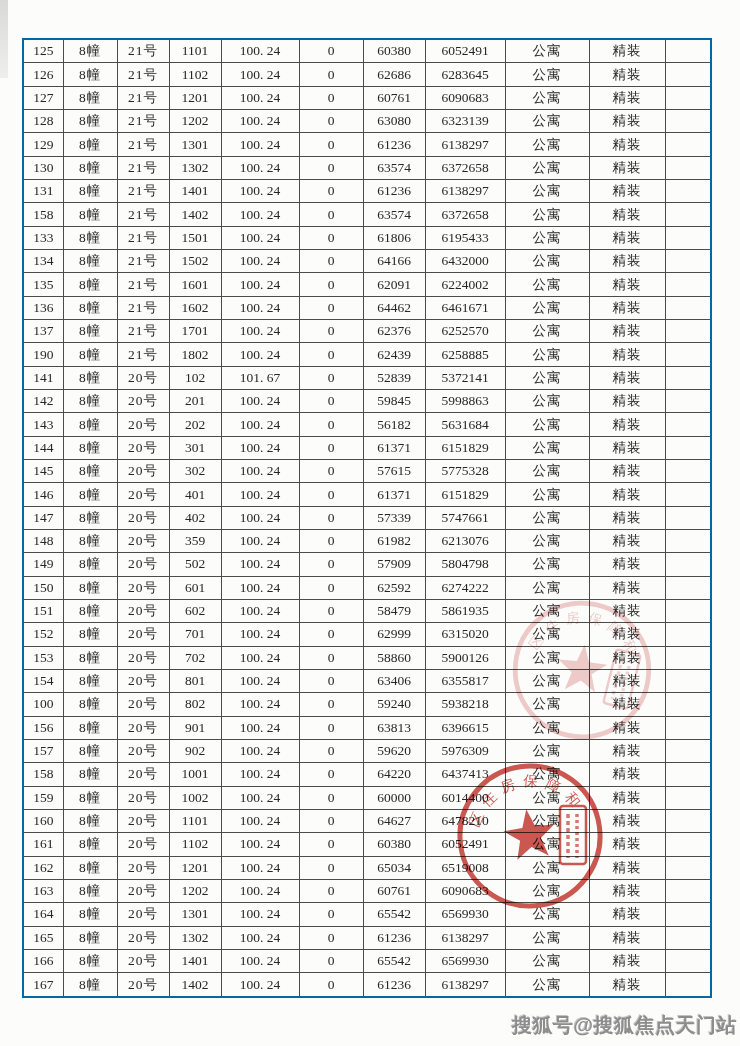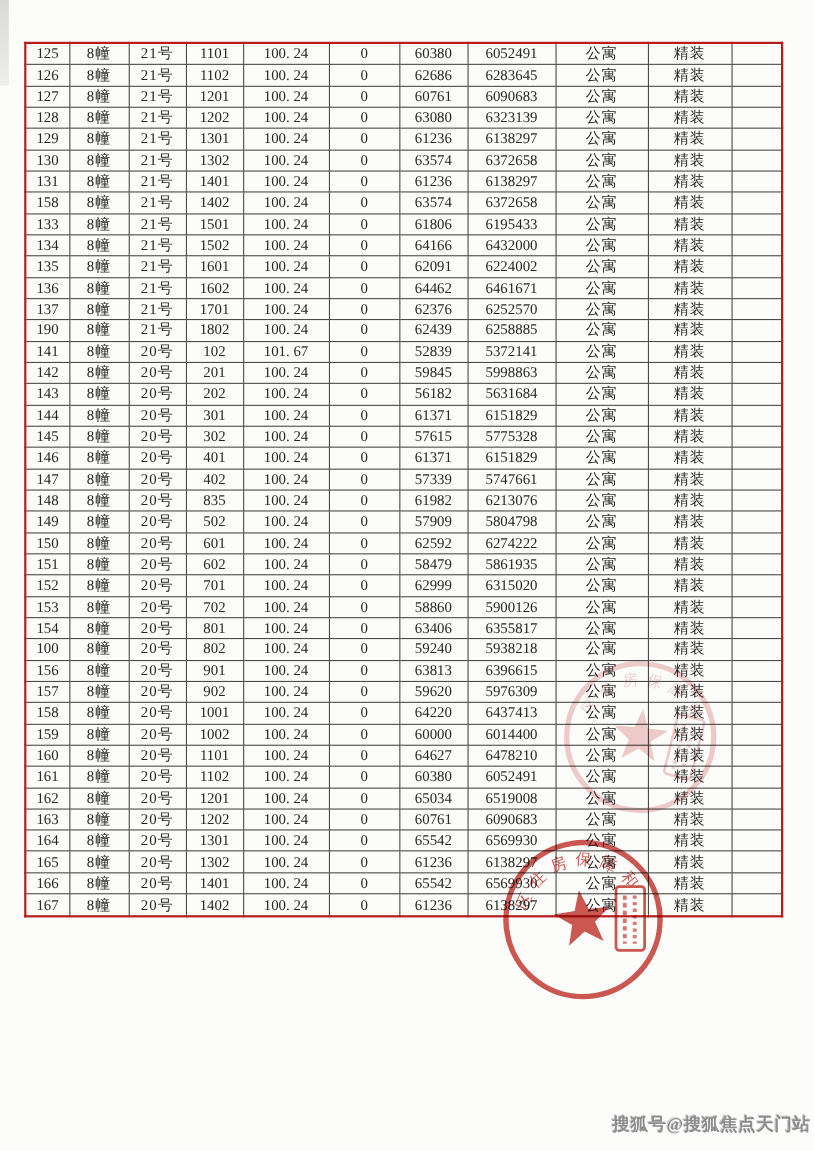--- a/index.html
+++ b/index.html
@@ -1,31 +1,31 @@
 <!DOCTYPE html>
 <html><head>
 <meta charset="utf-8">
 <style>
   html,body{margin:0;padding:0;}
   body{width:740px;height:1046px;position:relative;background:#fcfcfb;overflow:hidden;
        font-family:"Liberation Serif","DejaVu Serif",serif;}
   .scan-edge{position:absolute;left:0;top:0;width:8px;height:78px;
        background:linear-gradient(to bottom,#d0d0cf,#ebebea);opacity:.8;}
-  .price-table{position:absolute;left:22px;top:38px;width:688px;height:796px;
+  .price-table{position:absolute;left:22px;top:38px;width:688px;height:960px;
        border-collapse:collapse;table-layout:fixed;font-size:13.5px;color:#262626;
-       border:2px solid #b91c1c;}
+       border:2px solid #0369a1;}
   .price-table td{border:1px solid #4b4b4b;text-align:center;vertical-align:middle;
        padding:0;overflow:hidden;white-space:nowrap;}
   .price-table td:nth-child(2),.price-table td:nth-child(3),
   .price-table td:nth-child(9),.price-table td:nth-child(10){letter-spacing:1px;}
   .stamp{position:absolute;mix-blend-mode:multiply;pointer-events:none;}
   .stamp-faint{left:500px;top:588px;width:164px;height:164px;opacity:.26;transform:rotate(6deg);}
   .stamp-strong{left:444px;top:750px;width:172px;height:172px;opacity:.85;transform:rotate(-8deg);}
-  .watermark{position:absolute;top:1012px;right:3px;font-family:Liberation Serif, serif;
-       font-weight:bold;font-size:16px;letter-spacing:.5px;color:#8d8d8d;
+  .watermark{position:absolute;top:1012px;right:3px;font-family:Liberation Sans, sans-serif;
+       font-weight:bold;font-size:20px;letter-spacing:.5px;color:#8d8d8d;
        text-shadow:1px 1px 0 #ffffff,-1px -1px 0 #c2c2c2;}
 </style>
 </head>
 <body>
 
 <div class="scan-edge"></div>
 
 <table class="price-table">
   <colgroup>
     <col style="width:40px">
@@ -311,21 +311,21 @@
         <td>57339</td>
         <td>5747661</td>
         <td>公寓</td>
         <td>精装</td>
         <td></td>
       </tr>
       <tr>
         <td>148</td>
         <td>8幢</td>
         <td>20号</td>
-        <td>835</td>
+        <td>359</td>
         <td>100. 24</td>
         <td>0</td>
         <td>61982</td>
         <td>6213076</td>
         <td>公寓</td>
         <td>精装</td>
         <td></td>
       </tr>
       <tr>
         <td>149</td>

